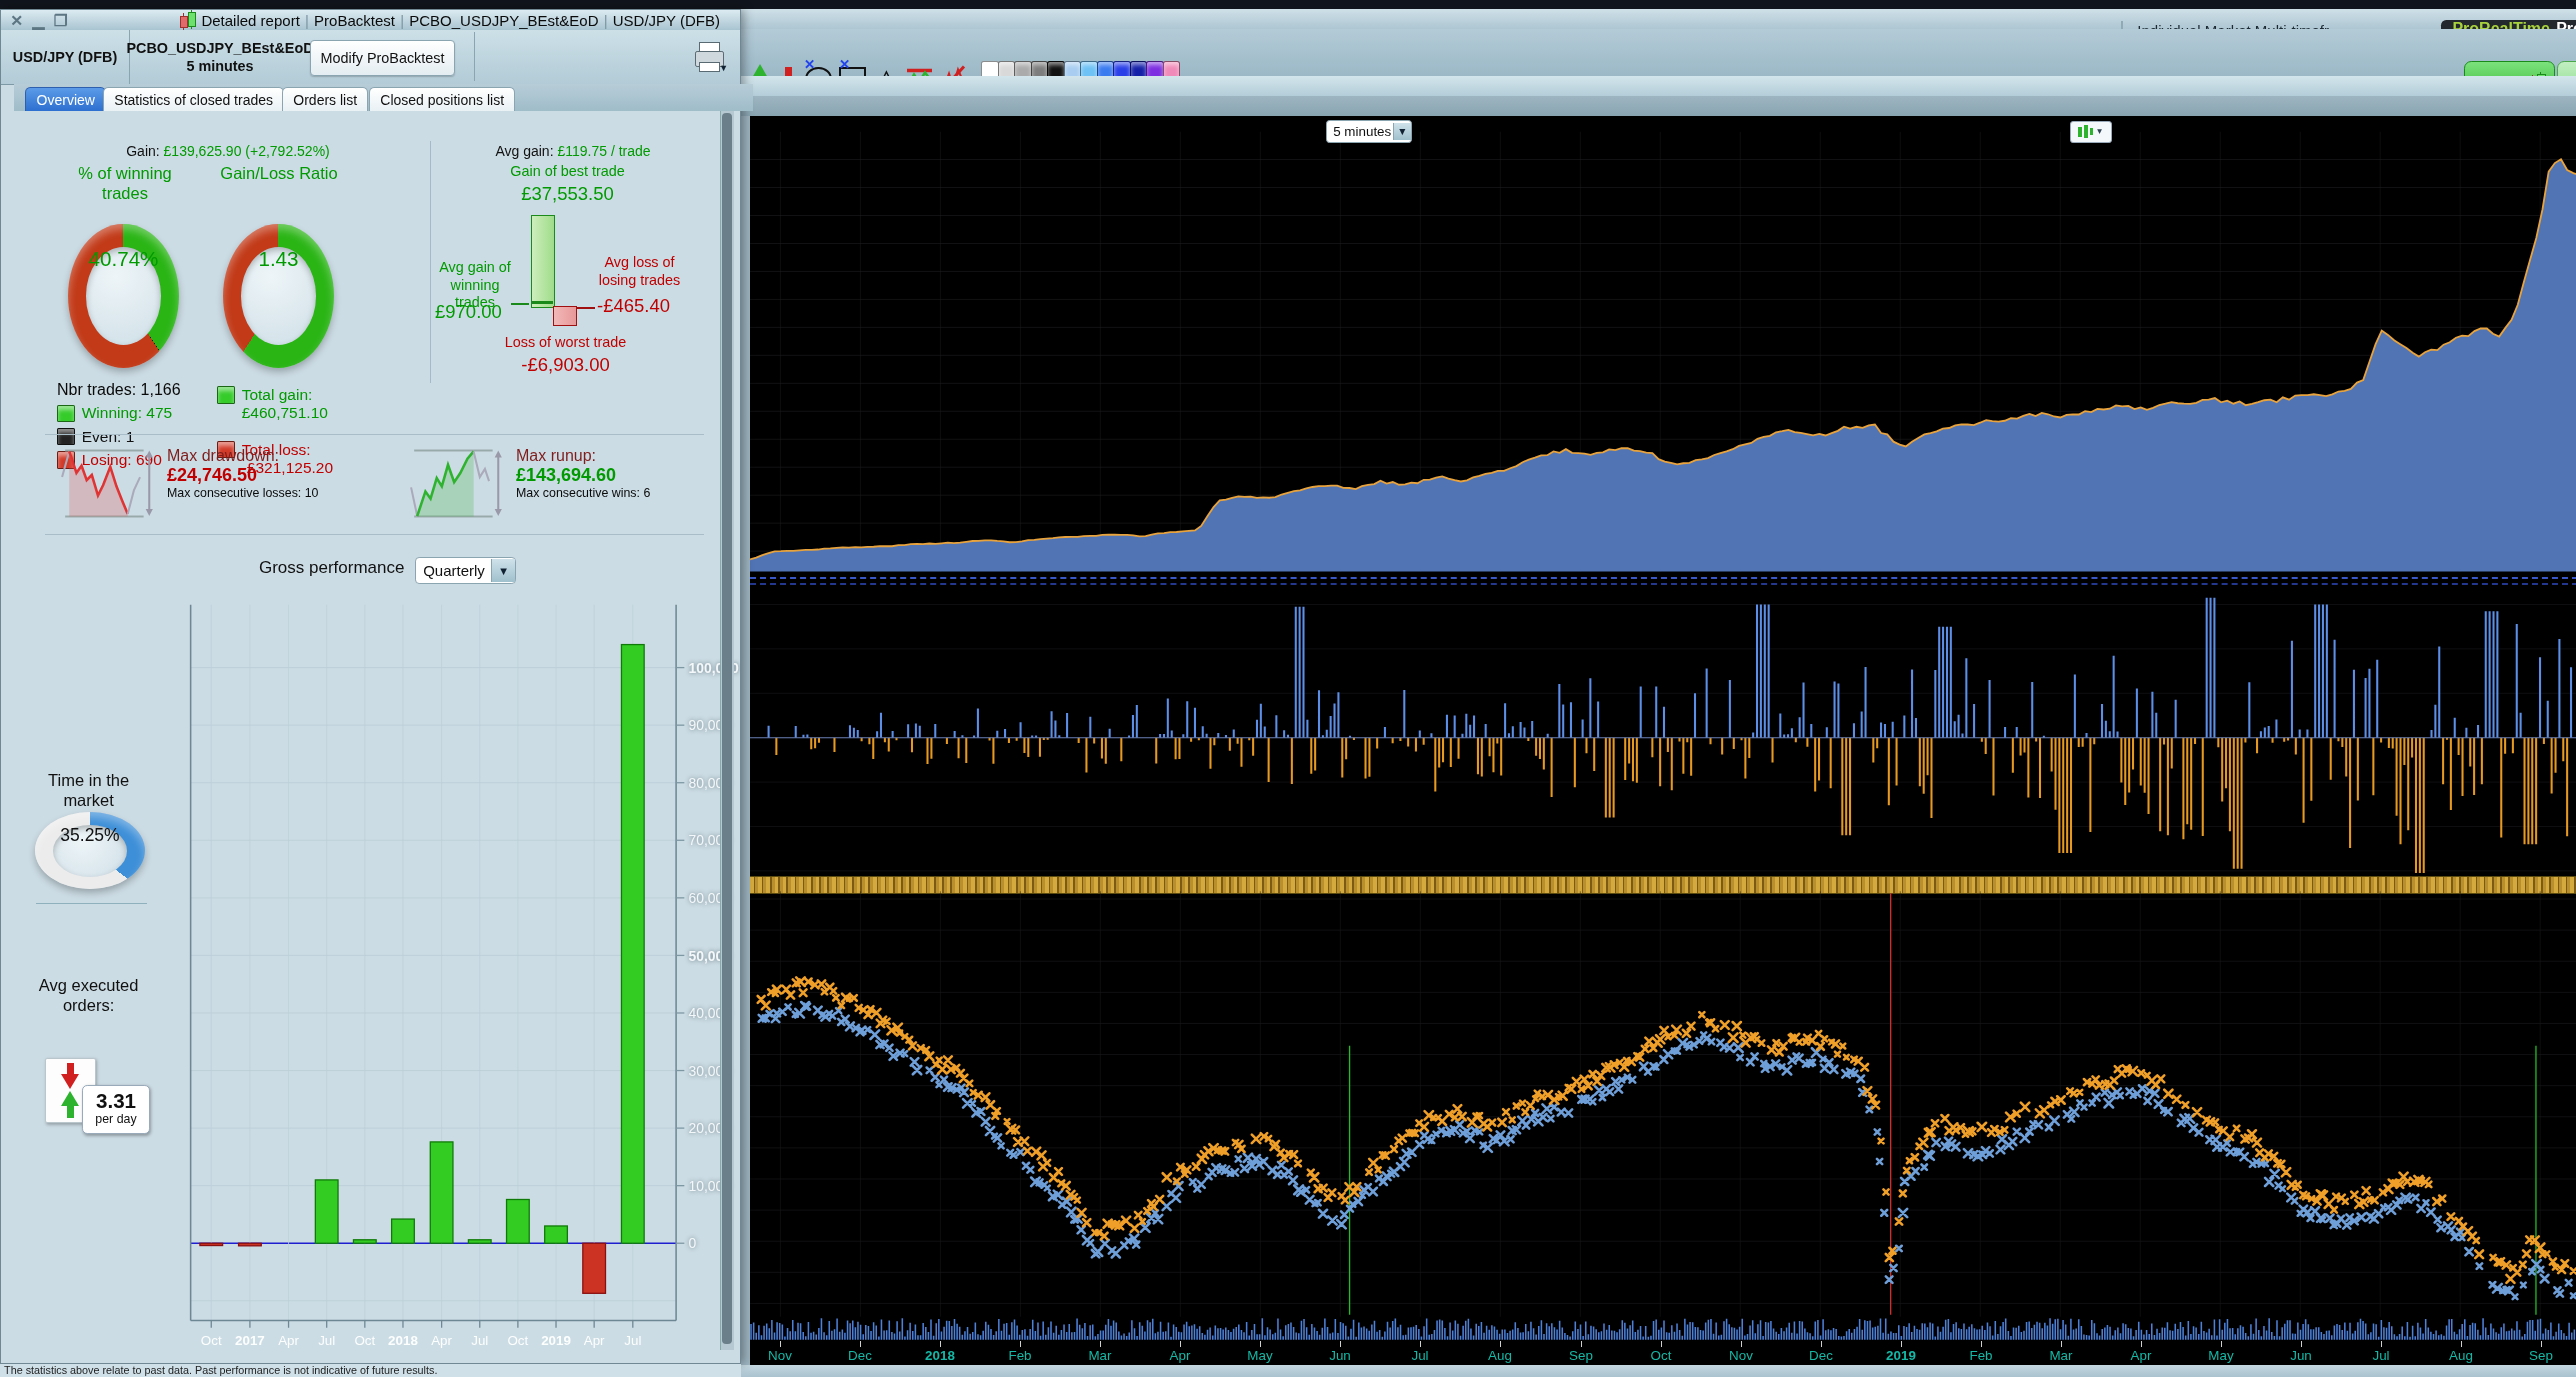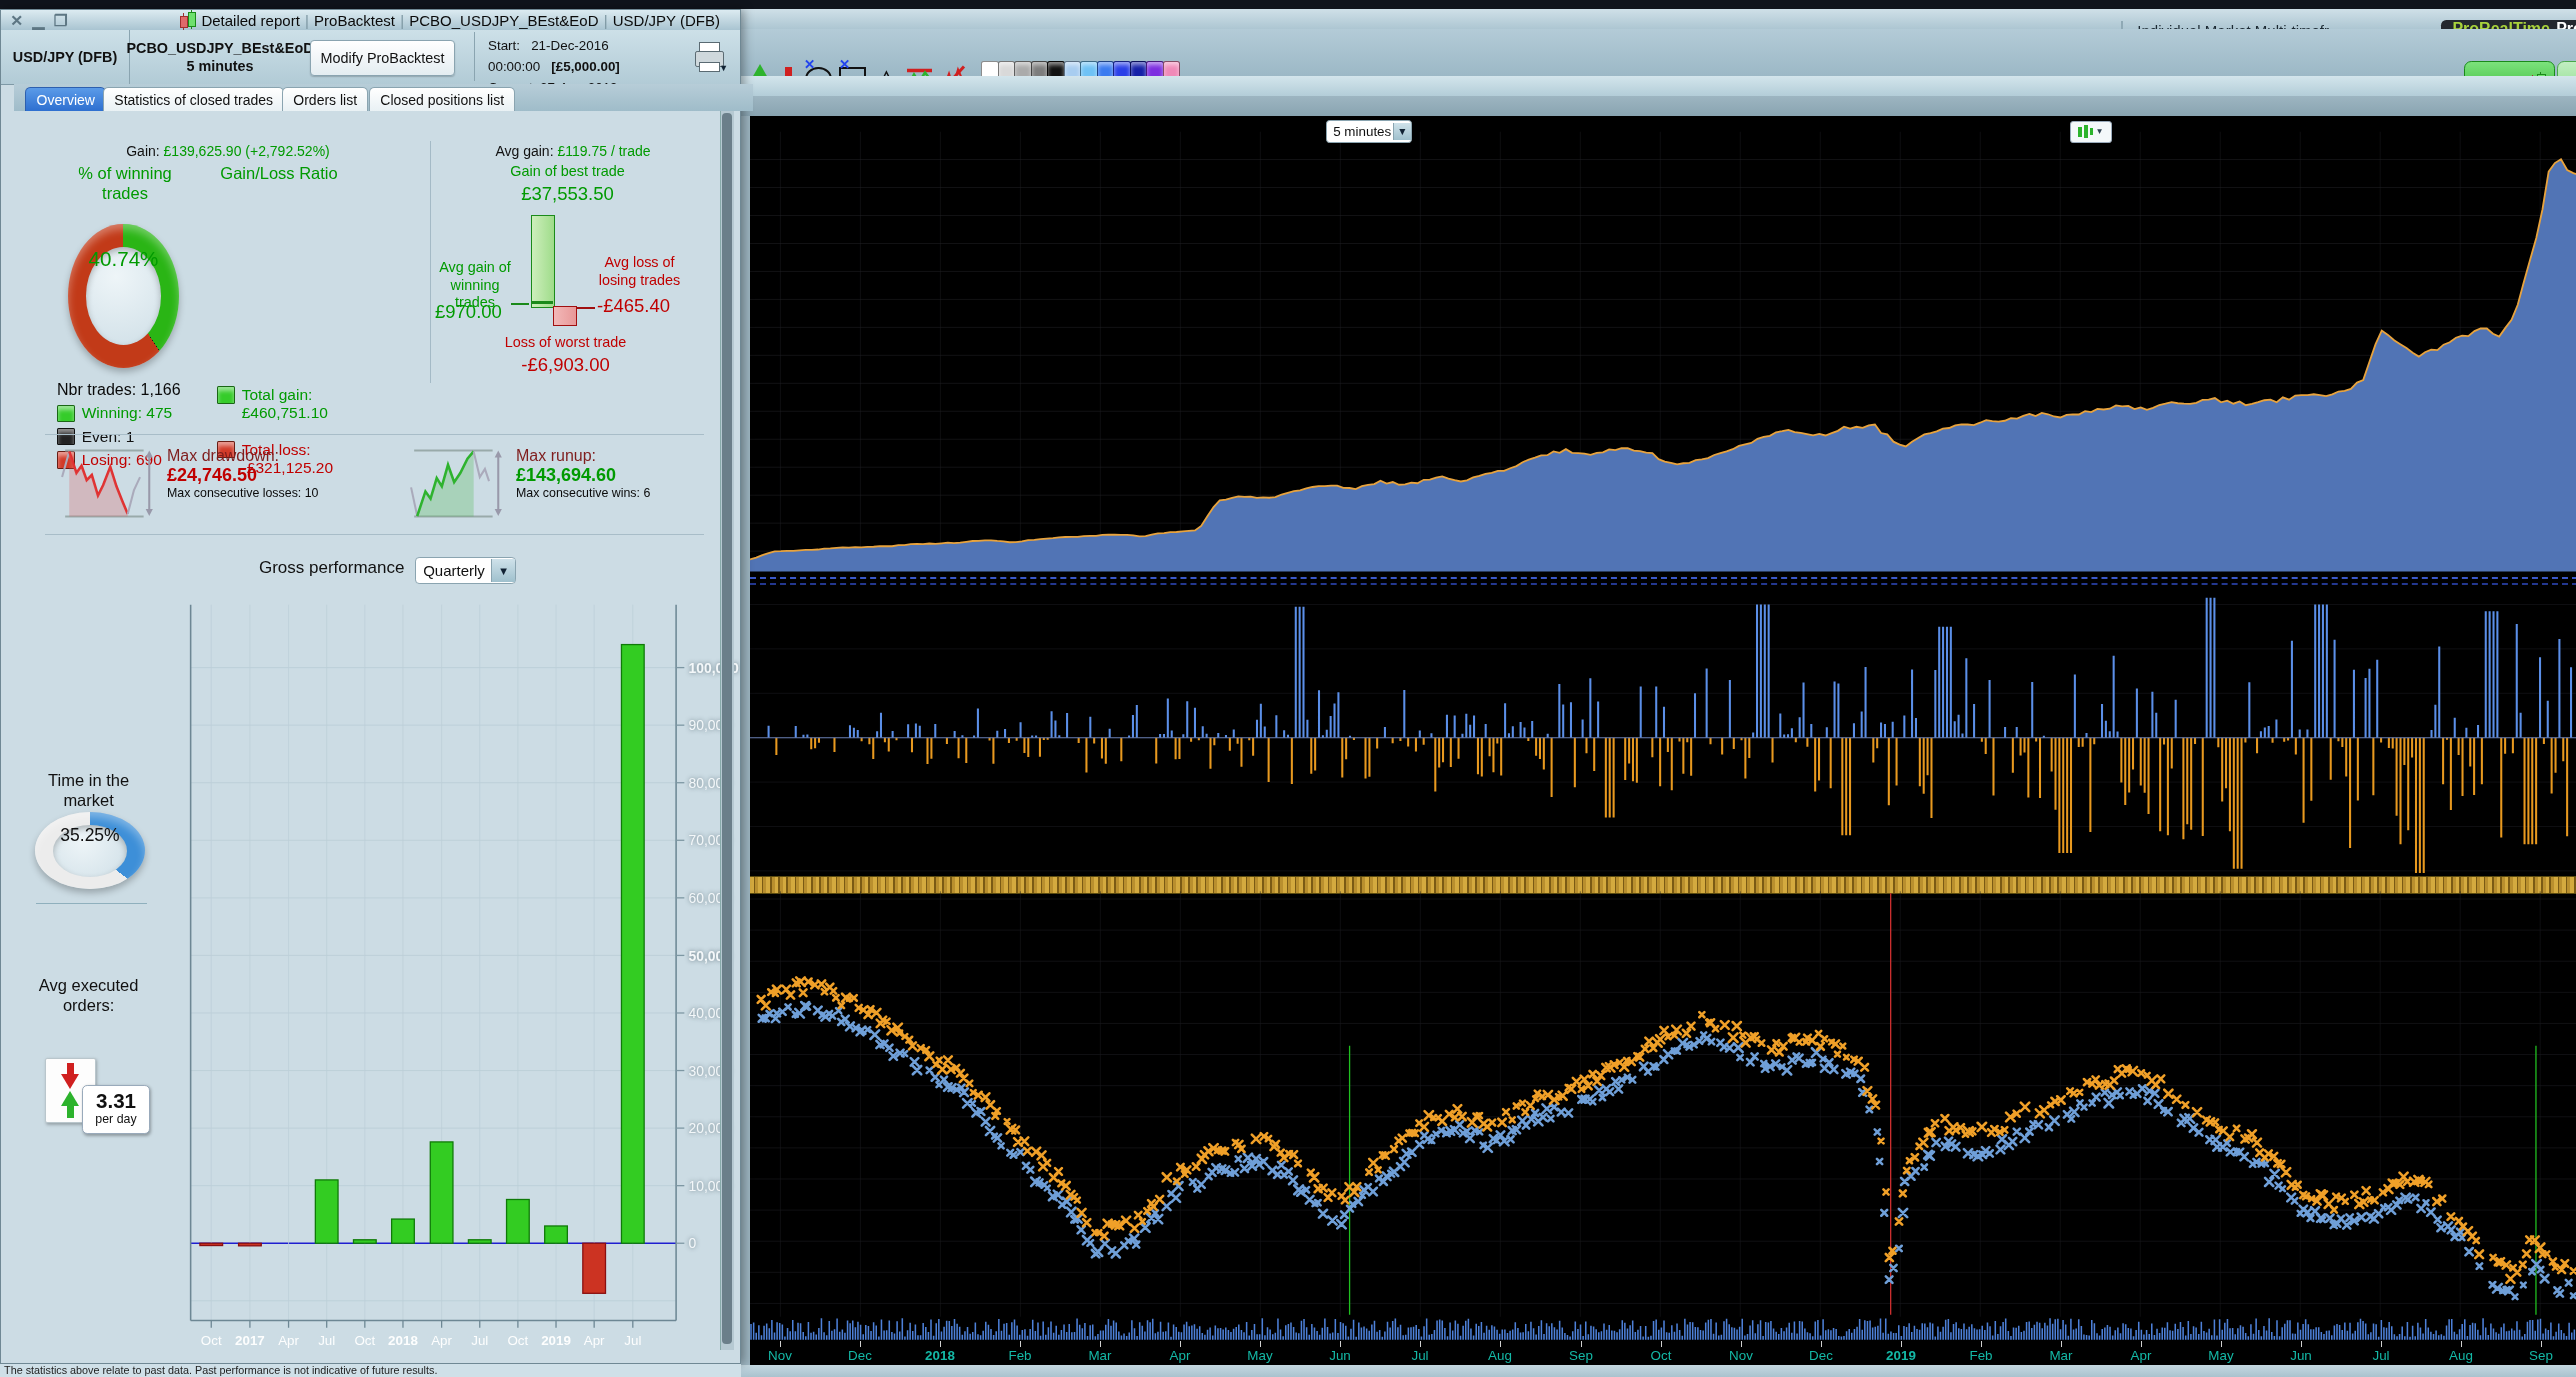--- a/index.html
+++ b/index.html
@@ -474,24 +474,20 @@
   </div>
 
   <div class="abs" id="rep-header">
     <div class="abs" id="hdr-instr">USD/JPY (DFB)</div>
     <div class="abs" id="hdr-strat">
       <span>PCBO_USDJPY_BEst&amp;EoD</span>
       <span>5 minutes</span>
     </div>
     <div class="abs" id="modify-btn">Modify ProBacktest</div>
     <div class="abs" id="hdr-sep2"></div>
-    <div class="abs" id="hdr-dates">
-      <div><span>Start:</span>&nbsp;&nbsp;&nbsp;<span>21-Dec-2016 00:00:00</span>&nbsp;&nbsp;&nbsp;<b>[£5,000.00]</b></div>
-      <div><span>Current:</span>&nbsp;<span>27-Aug-2019 23:05:00</span>&nbsp;<b>[£144,625.90]</b></div>
-    </div>
     <div class="abs" id="printer">
       <div class="page"></div>
         <div class="body"></div>
         <div class="out"></div>
         <div class="dd">▼</div>
     </div>
   </div>
 
   <div class="abs" id="rep-tabs">
     <div class="tab active" style="left:11.3px">Overview</div>
@@ -509,20 +505,25 @@
       <span>Avg gain:</span> <span class="green">£119.75 / trade</span>
     </div>
     <div class="abs vline" style="left:429px;top:30px;height:242px"></div>
 
     <div class="abs donut-title green tc" style="left:57px;top:53px;width:134px">% of winning trades</div>
     <div class="abs donut-title green tc" style="left:216px;top:53px;width:124px">Gain/Loss Ratio</div>
 
     <div class="donut" id="winning-donut" style="left: 67px; top: 113px; width: 111px; height: 144px; background: conic-gradient(rgb(42, 181, 21) 0deg, rgb(42, 181, 21) 40.74%, rgb(26, 26, 26) 40.74%, rgb(26, 26, 26) 40.83%, rgb(194, 58, 24) 40.83%, rgb(194, 58, 24) 100%);">
       <div class="hole">
           <span class="donut-val green">40.74%</span>
+        </div>
+    </div>
+    <div class="donut" id="ratio-donut" style="left: 222px; top: 113px; width: 111px; height: 144px; background: conic-gradient(rgb(42, 181, 21) 0deg, rgb(42, 181, 21) 58.93%, rgb(194, 58, 24) 58.93%, rgb(194, 58, 24) 100%);">
+      <div class="hole">
+          <span class="donut-val green">1.43</span>
         </div>
     </div>
 
     <div class="abs" style="left:56px;top:270px">
       <div style="font-size:16px;color:#0a0a0a">Nbr trades: 1,166</div>
       <div class="leg-row">
           <span class="leg-sw" style="background:#35cc2a"></span>
           <span class="green">Winning: 475</span>
         </div>
       <div class="leg-row">

